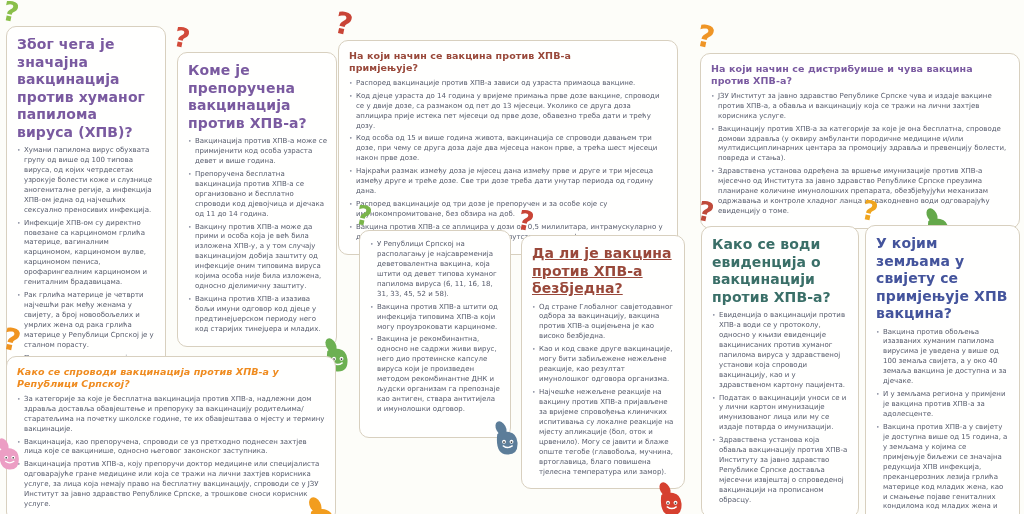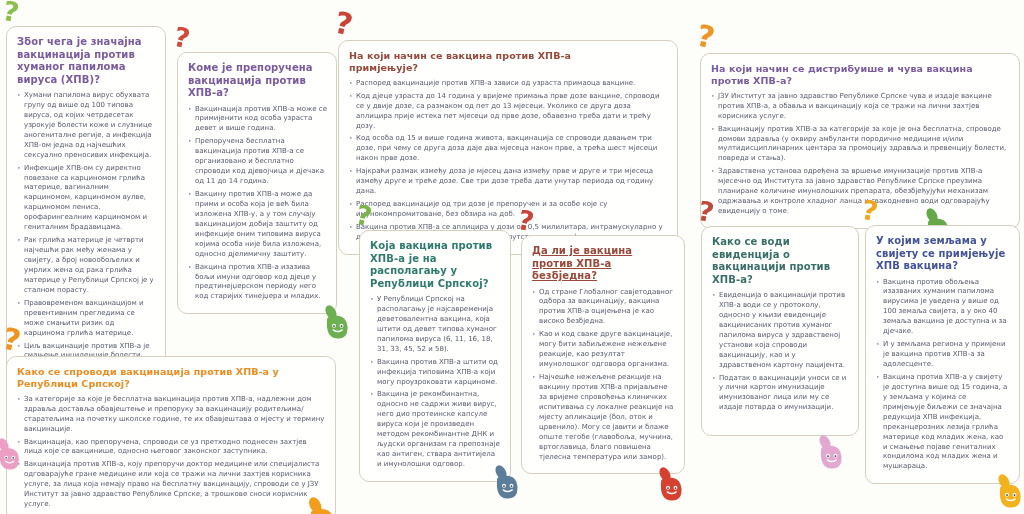--- a/index.html
+++ b/index.html
@@ -4,21 +4,21 @@
 <style>
   html,body{margin:0;padding:0;}
   body{font-family:"DejaVu Sans","Liberation Sans",sans-serif;}
   .page{position:relative;width:1024px;height:514px;overflow:hidden;background:#fdfdf9;}
   .card{
     position:absolute;box-sizing:border-box;background:#fffffe;
     border:1.5px solid #d8d0bf;border-radius:10px;
     padding:9px 9px 8px 10px;
   }
   .card-title{
-    margin:0 0 5px 0;font-size:10px;line-height:1.25;font-weight:bold;
+    margin:0 0 5px 0;font-size:14px;line-height:1.25;font-weight:bold;
     letter-spacing:.1px;
   }
   .card.wide .card-title{font-size:9.5px;}
   .bullets{list-style:none;margin:0;padding:0;font-size:7px;line-height:1.42;}
   .bullets li{position:relative;padding-left:7px;margin:0 0 3px 0;}
   .bullets li::before{content:"•";position:absolute;left:0;top:0;color:#8a8fa0;font-size:6px;}
   .qmark{
     position:absolute;top:-29px;left:-4px;
     font-size:27px;font-weight:800;line-height:1;
     transform:rotate(12deg);user-select:none;
@@ -141,21 +141,20 @@
           <circle cx="16" cy="30.4" r="1.2" fill="#333"></circle>
         <circle cx="26" cy="30" r="2.6" fill="#fff"></circle>
           <circle cx="26" cy="30.4" r="1.2" fill="#333"></circle>
         <path d="M15 35.5 Q21 40 27 35.5" stroke="#fff" stroke-width="1.8" fill="none" stroke-linecap="round"></path>
       </svg>
     </span>
   </section>
 
   <section class="card" style="left: 359px; top: 230px; width: 152px; min-height: 208px; border-color: rgb(216, 208, 191);">
     <span class="qmark" style="color: rgb(122, 181, 74);">?</span>
-    <h2 class="card-title" style="color: rgb(47, 122, 110);">Која вакцина против ХПВ-а је на располагању у Републици Српској?</h2>
     <ul class="bullets">
       <li>У Републици Српској на располагању је најсавременија деветовалентна вакцина, која штити од девет типова хуманог папилома вируса (6, 11, 16, 18, 31, 33, 45, 52 и 58).</li>
       <li>Вакцина против ХПВ-а штити од инфекција типовима ХПВ-а који могу проузроковати карциноме.</li>
       <li>Вакцина је рекомбинантна, односно не садржи живи вирус, него дио протеинске капсуле вируса који је произведен методом рекомбинантне ДНК и људски организам га препознаје као антиген, ствара антитијела и имунолошки одговор.</li>
     </ul>
     <span class="mascot m-e" style="color: rgb(92, 125, 153);">
       <svg viewBox="0 0 40 50" aria-hidden="true">
         <g fill="currentColor">
           <ellipse cx="12" cy="12" rx="6.5" ry="10" transform="rotate(-28 12 12)"></ellipse>
           <path d="M7 20 Q4 46 20 47 Q35 48 34 31 Q33 19 23 17 Q12 15 7 20 Z"></path>
@@ -191,20 +190,21 @@
       </svg>
     </span>
   </section>
 
   <section class="card" style="left: 701px; top: 226px; width: 158px; min-height: 210px; border-color: rgb(216, 208, 191);">
     <span class="qmark" style="color: rgb(191, 74, 58);">?</span>
     <h2 class="card-title" style="color: rgb(58, 111, 104);">Како се води евиденција о вакцинацији против ХПВ-а?</h2>
     <ul class="bullets">
       <li>Евиденција о вакцинацији против ХПВ-а води се у протоколу, односно у књизи евиденције вакцинисаних против хуманог папилома вируса у здравственој установи која спроводи вакцинацију, као и у здравственом картону пацијента.</li>
       <li>Податак о вакцинацији уноси се и у лични картон имунизације имунизованог лица или му се издаје потврда о имунизацији.</li>
+      <li>Здравствена установа која обавља вакцинацију против ХПВ-а Институту за јавно здравство Републике Српске доставља мјесечни извјештај о спроведеној вакцинацији на прописаном обрасцу.</li>
     </ul>
     <span class="mascot m-g" style="color: rgb(227, 168, 207);">
       <svg viewBox="0 0 40 50" aria-hidden="true">
         <g fill="currentColor">
           <ellipse cx="12" cy="12" rx="6.5" ry="10" transform="rotate(-28 12 12)"></ellipse>
           <path d="M7 20 Q4 46 20 47 Q35 48 34 31 Q33 19 23 17 Q12 15 7 20 Z"></path>
         </g>
         <circle cx="16" cy="30" r="2.6" fill="#fff"></circle>
           <circle cx="16" cy="30.4" r="1.2" fill="#333"></circle>
         <circle cx="26" cy="30" r="2.6" fill="#fff"></circle>
@@ -232,21 +232,21 @@
           <circle cx="16" cy="30.4" r="1.2" fill="#333"></circle>
         <circle cx="26" cy="30" r="2.6" fill="#fff"></circle>
           <circle cx="26" cy="30.4" r="1.2" fill="#333"></circle>
         <path d="M15 35.5 Q21 40 27 35.5" stroke="#fff" stroke-width="1.8" fill="none" stroke-linecap="round"></path>
       </svg>
     </span>
   </section>
 
   <section class="card wide" style="left: 6px; top: 356px; width: 330px; min-height: 134px; border-color: rgb(216, 208, 191);">
     <span class="qmark" style="color: rgb(240, 148, 31);">?</span>
-    <h2 class="card-title t-i" style="color: rgb(239, 139, 31);">Како се спроводи вакцинација против ХПВ-а у Републици Српској?</h2>
+    <h2 class="card-title t-i" style="color: rgb(239, 139, 31); font-style: italic;">Како се спроводи вакцинација против ХПВ-а у Републици Српској?</h2>
     <ul class="bullets">
       <li>За категорије за које је бесплатна вакцинација против ХПВ-а, надлежни дом здравља доставља обавјештење и препоруку за вакцинацију родитељима/старатељима на почетку школске године, те их обавјештава о мјесту и термину вакцинације.</li>
       <li>Вакцинација, као препоручена, спроводи се уз претходно поднесен захтјев лица које се вакцинише, односно његовог законског заступника.</li>
       <li>Вакцинација против ХПВ-а, коју препоручи доктор медицине или специјалиста одговарајуће гране медицине или која се тражи на лични захтјев корисника услуге, за лица која немају право на бесплатну вакцинацију, спроводи се у ЈЗУ Институт за јавно здравство Републике Српске, а трошкове сноси корисник услуге.</li>
     </ul>
     <span class="mascot m-i" style="color: rgb(242, 157, 30);">
       <svg viewBox="0 0 40 50" aria-hidden="true">
         <g fill="currentColor">
           <ellipse cx="12" cy="12" rx="6.5" ry="10" transform="rotate(-28 12 12)"></ellipse>
           <path d="M7 20 Q4 46 20 47 Q35 48 34 31 Q33 19 23 17 Q12 15 7 20 Z"></path>

